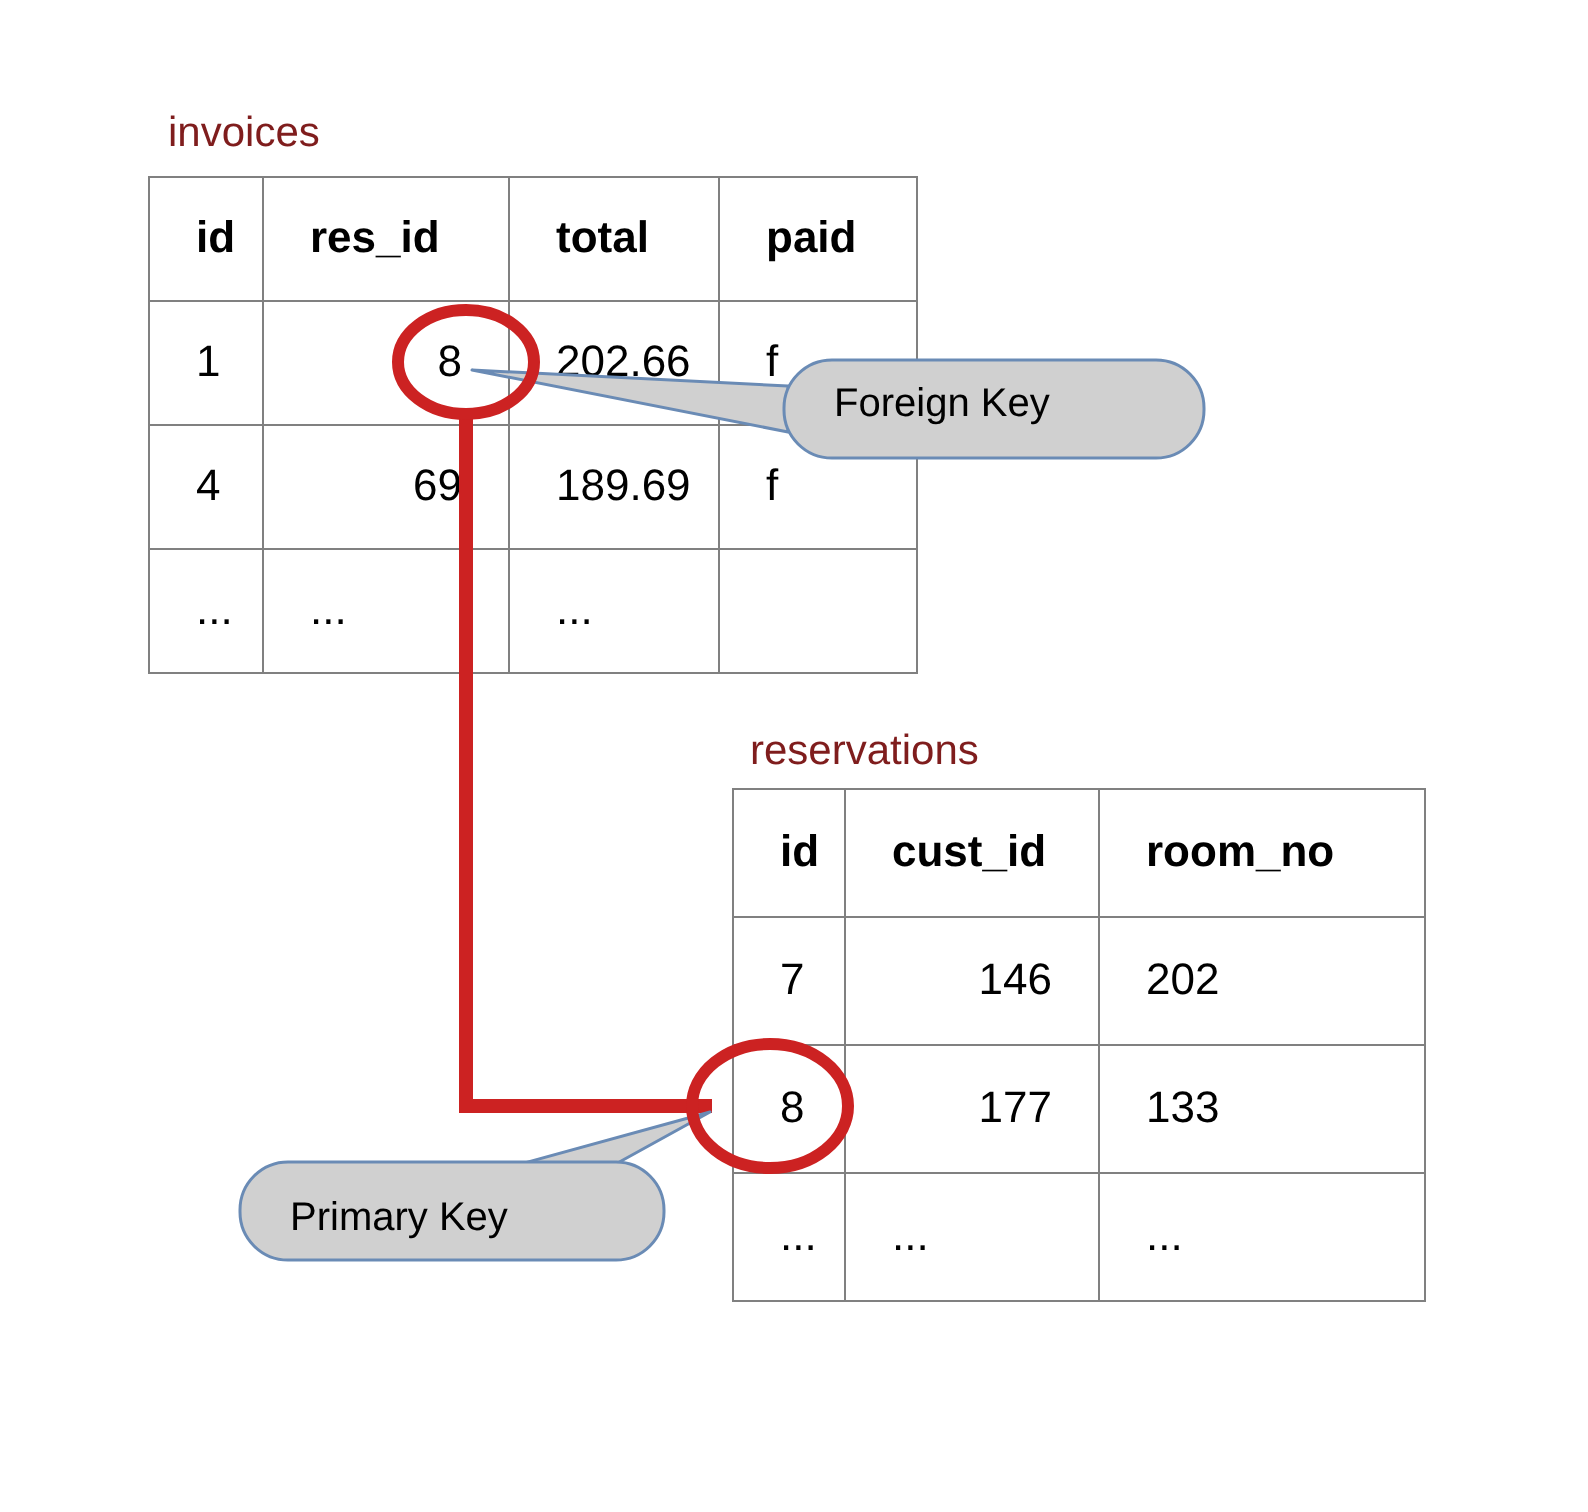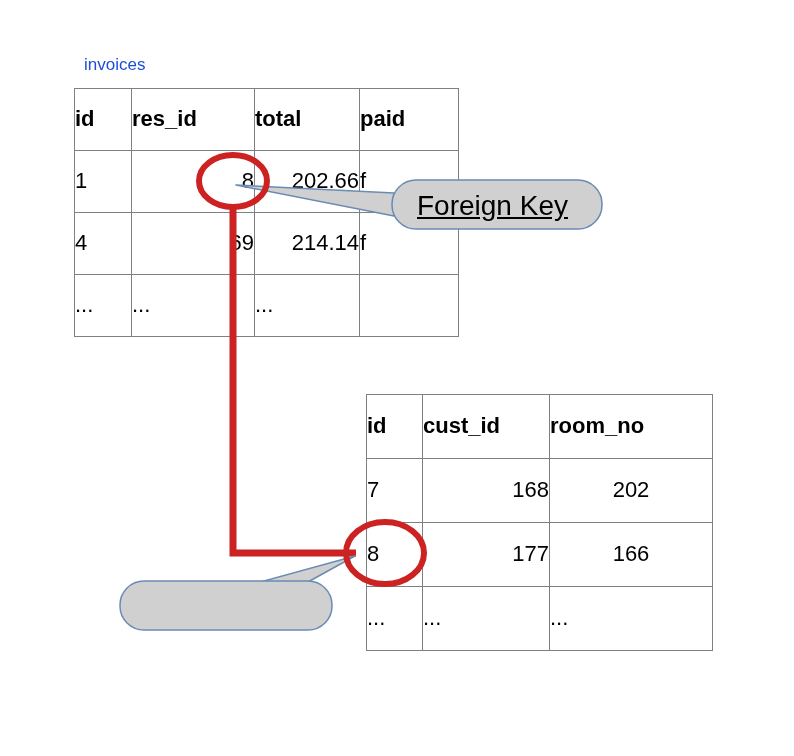--- a/index.html
+++ b/index.html
@@ -33,69 +33,68 @@
 
   
   .db-table {
     position: absolute;
     border-collapse: collapse;
     table-layout: fixed;
     background: transparent;
   }
   .db-table td {
     border: 1px solid #808080;
-    padding: 0 0;
+    padding: 0 23px;
     font-size: 22px;
     line-height: 1.1;
     color: #000000;
     background: transparent;
     vertical-align: middle;
     white-space: nowrap;
   }
   .db-table .hdr td {
     font-weight: bold;
   }
   .al-l { text-align: left; }
   .al-r { text-align: right; }
-  .al-c { text-align: center; }
+  .al-c { text-align: left; }
 
   
   #invoices-table { left: 74px; top: 88px; width: 384px; }
   #invoices-table td { height: 61px; }
   #invoices-table .c-id    { width: 57px; }
   #invoices-table .c-resid { width: 123px; }
   #invoices-table .c-total { width: 105px; }
   #invoices-table .c-paid  { width: 99px; }
 
   
   #reservations-table { left: 366px; top: 394px; width: 346px; }
   #reservations-table td { height: 63px; }
   #reservations-table .c-id     { width: 56px; }
   #reservations-table .c-custid { width: 127px; }
   #reservations-table .c-roomno { width: 163px; }
 
   
   .table-caption {
     position: absolute;
-    font-size: 17px;
+    font-size: 21px;
     line-height: 1;
-    color: #1d4ed8;
+    color: #7f1d1d;
     white-space: nowrap;
   }
   #invoices-caption { left: 84px; top: 56px; }
   #reservations-caption { left: 375px; top: 365px; }
 
   
   .callout-text {
     position: absolute;
-    font-size: 28px;
+    font-size: 20px;
     line-height: 1;
     color: #000000;
     white-space: nowrap;
-    text-decoration: underline;
   }
   #fk-label { left: 417px; top: 192px; }
   #pk-label { left: 145px; top: 599px; }
 </style>
 </head>
 <body>
 
 <div class="stage">
 
   <div class="table-caption" id="invoices-caption">invoices</div>
@@ -116,54 +115,55 @@
       </tr>
       <tr>
         <td class="al-l">1</td>
         <td class="al-r">8</td>
         <td class="al-r">202.66</td>
         <td class="al-l">f</td>
       </tr>
       <tr>
         <td class="al-l">4</td>
         <td class="al-r">69</td>
-        <td class="al-r">214.14</td>
+        <td class="al-r">189.69</td>
         <td class="al-l">f</td>
       </tr>
       <tr>
         <td class="al-l">...</td>
         <td class="al-l">...</td>
         <td class="al-l">...</td>
         <td class="al-l"></td>
       </tr>
     </tbody>
   </table>
 
+  <div class="table-caption" id="reservations-caption">reservations</div>
 
   <table class="db-table" id="reservations-table">
     <colgroup>
       <col class="c-id">
         <col class="c-custid">
         <col class="c-roomno">
     </colgroup>
     <tbody>
       <tr class="hdr">
         <td class="al-l">id</td>
         <td class="al-l">cust_id</td>
         <td class="al-l">room_no</td>
       </tr>
       <tr>
         <td class="al-l">7</td>
-        <td class="al-r">168</td>
+        <td class="al-r">146</td>
         <td class="al-c">202</td>
       </tr>
       <tr>
         <td class="al-l">8</td>
         <td class="al-r">177</td>
-        <td class="al-c">166</td>
+        <td class="al-c">133</td>
       </tr>
       <tr>
         <td class="al-l">...</td>
         <td class="al-l">...</td>
         <td class="al-l">...</td>
       </tr>
     </tbody>
   </table>
 
   <svg class="overlay" viewBox="0 0 794 756" width="794" height="756" xmlns="http://www.w3.org/2000/svg">
@@ -176,14 +176,15 @@
     <path d="M 355 556 L 297 588 L 253 584 Z" fill="#d0d0d0" stroke="#6a8bb5" stroke-width="1.5" stroke-linejoin="round"></path>
     <rect x="120" y="581" width="212" height="49" rx="24" ry="24" fill="#d0d0d0" stroke="#6a8bb5" stroke-width="1.5"></rect>
 
     <ellipse cx="233" cy="181" rx="34" ry="26" fill="none" stroke="#cc2222" stroke-width="6"></ellipse>
 
     <ellipse cx="385" cy="553" rx="39" ry="31" fill="none" stroke="#cc2222" stroke-width="6"></ellipse>
   </svg>
 
   <div class="callout-text" id="fk-label">Foreign Key</div>
 
+  <div class="callout-text" id="pk-label">Primary Key</div>
 
 </div>
 
 </body></html>

